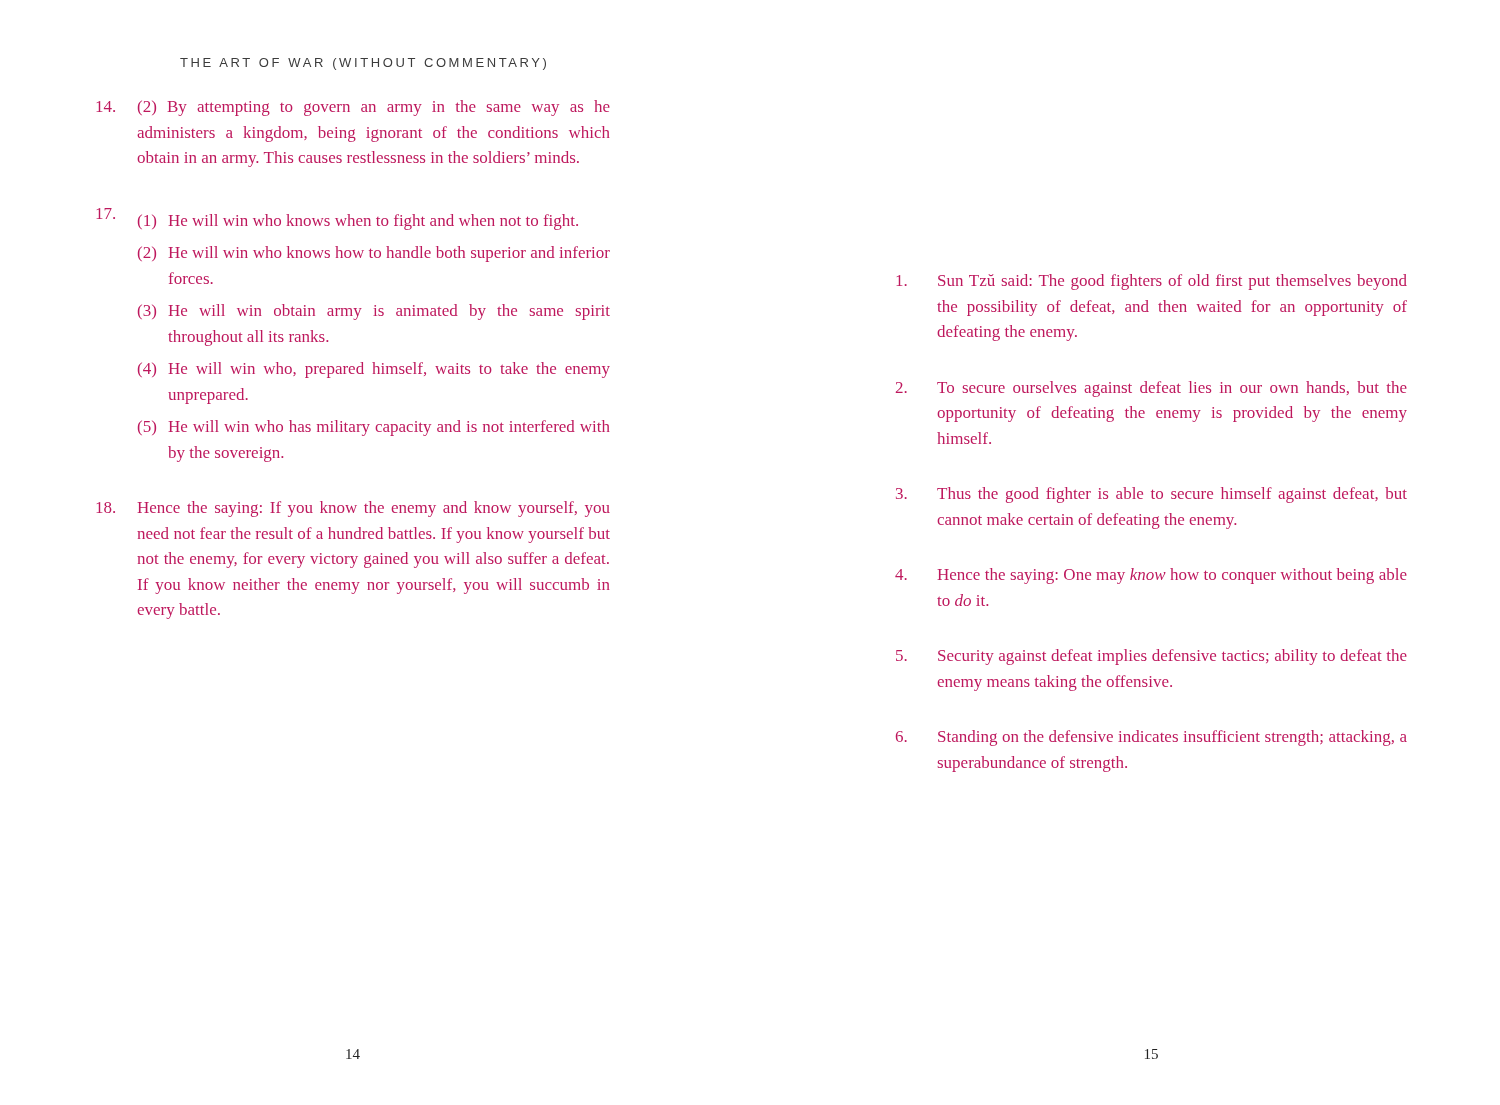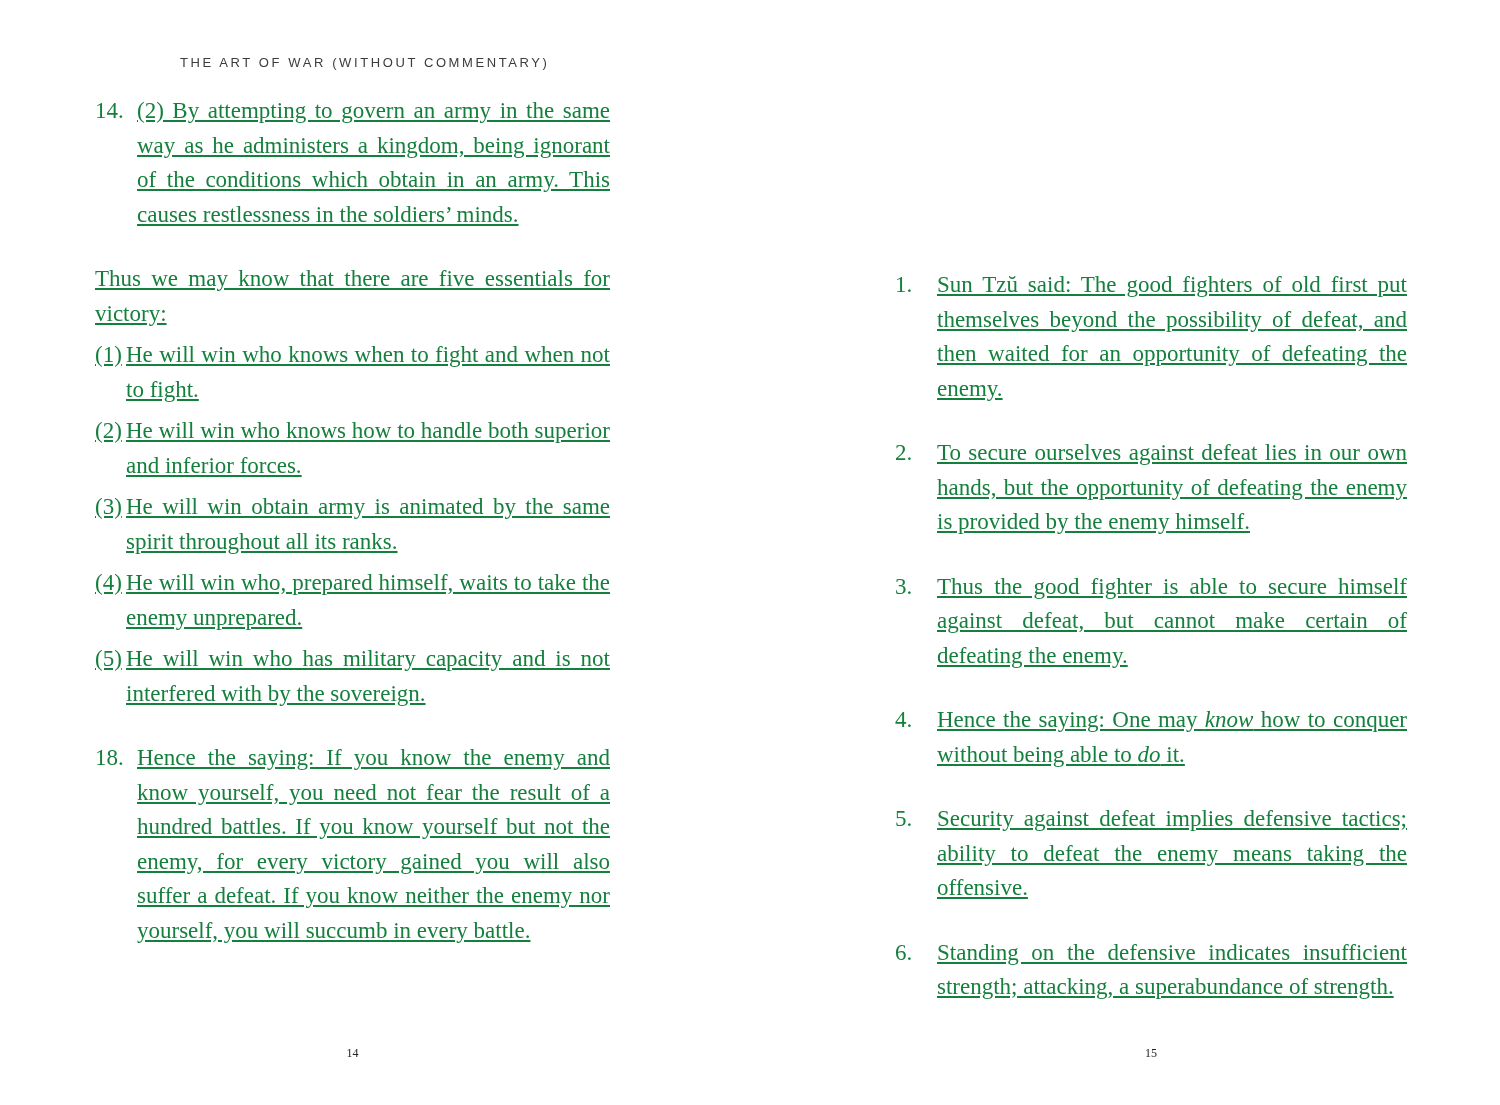--- a/index.html
+++ b/index.html
@@ -30,42 +30,41 @@
   }
   .running-header {
     font-family: "Liberation Sans", sans-serif;
     font-size: 13px;
     letter-spacing: 2.6px;
     color: #3c3c3c;
     margin: 55px 0 0 85px;
     white-space: nowrap;
   }
   .items {
-    font-size: 23px;
+    font-size: 17px;
     line-height: 1.5;
-    color: #15803d;
+    color: #be185d;
   }
   .left-items {
     margin-top: 24px;
   }
   .right-items {
     margin-top: 128px;
   }
   .item-row {
     display: flex;
     margin-bottom: 30px;
   }
   .item-num {
     flex: 0 0 42px;
     text-align: left;
   }
   .item-body {
     flex: 1 1 auto;
     min-width: 0;
-    text-decoration: underline;
   }
   .item-text {
     margin: 0;
     text-align: justify;
     text-justify: inter-word;
   }
   .sub-items {
     margin-top: 7px;
   }
   .sub-row {
@@ -99,21 +98,21 @@
     color: #1f1f1f;
     font-weight: 400;
     margin: 16px 0 0 0;
   }
   .page-number {
     position: absolute;
     top: 1046px;
     left: 0;
     width: 100%;
     text-align: center;
-    font-size: 12px;
+    font-size: 15px;
     color: #222222;
   }
   em {
     font-style: italic;
   }
 </style>
 </head>
 <body>
 
 <div class="spread">
@@ -121,22 +120,22 @@
   <section class="page page-left">
     <header class="running-header">THE ART OF WAR (WITHOUT COMMENTARY)</header>
     <div class="items left-items" id="left-items">
         <div class="item-row">
           <span class="item-num">14.</span>
           <div class="item-body">
             <p class="item-text">(2) By attempting to govern an army in the same way as he administers a kingdom, being ignorant of the conditions which obtain in an army. This causes restlessness in the soldiers’ minds.</p>
           </div>
         </div>
         <div class="item-row">
-          <div class="item-body">
-            <p class="item-text">Thus we may know that there are five essentials for victory:</p>
+          <span class="item-num">17.</span>
+          <div class="item-body">
             <div class="sub-items">
               <div class="sub-row">
                 <span class="sub-num">(1)</span>
                 <p class="sub-text">He will win who knows when to fight and when not to fight.</p>
               </div>
               <div class="sub-row">
                 <span class="sub-num">(2)</span>
                 <p class="sub-text">He will win who knows how to handle both superior and inferior forces.</p>
               </div>
               <div class="sub-row">

